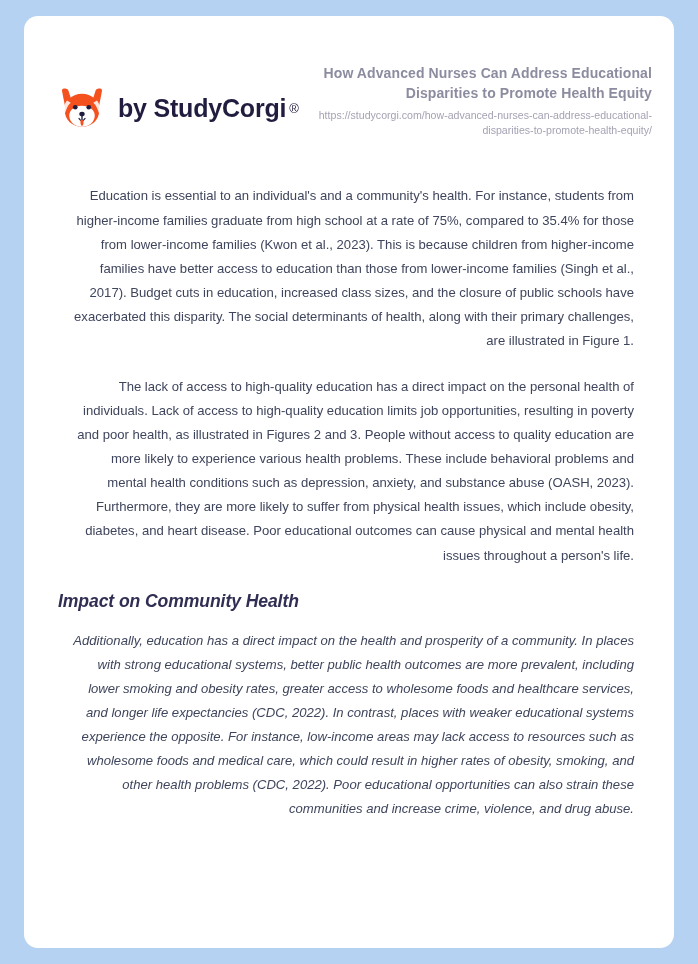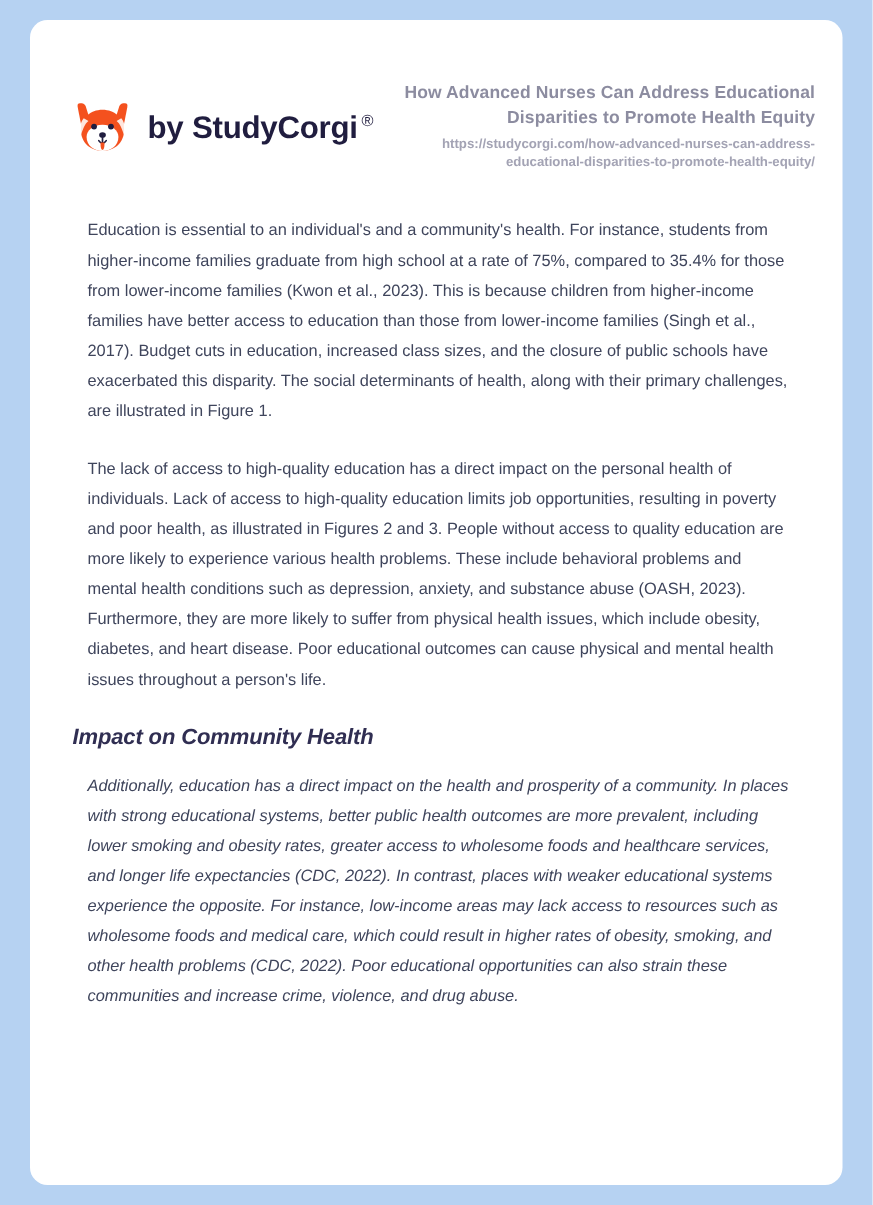--- a/index.html
+++ b/index.html
@@ -37,21 +37,21 @@
     flex: 0 0 auto;
   }
   .corgi-logo {
     width: 48px;
     height: 48px;
     flex: 0 0 auto;
     display: block;
   }
   .brand-wordmark {
     display: flex;
-    align-items: center;
+    align-items: flex-end;
     position: relative;
     color: #201d3f;
     font-size: 25px;
     font-weight: 700;
     letter-spacing: -0.2px;
     line-height: 1;
     white-space: nowrap;
   }
   .brand-reg {
     font-size: 13px;
@@ -72,35 +72,35 @@
     color: #8c8ca0;
     font-size: 14px;
     font-weight: 700;
     line-height: 1.42;
     letter-spacing: 0.1px;
     margin: 0;
   }
   .doc-url {
     color: #a3a3b4;
     font-size: 10.6px;
-    font-weight: 700;
+    font-weight: 400;
     line-height: 1.45;
-    margin: 4px 0 4px 0;
+    margin: 4px 0 16px 0;
     word-break: break-word;
   }
   .doc-body {
     padding: 30px 40px 0 34px;
     box-sizing: border-box;
   }
   .doc-body p {
     color: #3f455c;
     font-size: 13.1px;
     line-height: 1.84;
     margin: 0 0 22px 12px;
-    text-align: left;
+    text-align: right;
   }
   .doc-body h2 {
     color: #302e52;
     font-size: 17.6px;
     font-weight: 700;
     line-height: 1.3;
     margin: 6px 0 16px 0;
     letter-spacing: -0.1px;
   }
   .section + .section {

